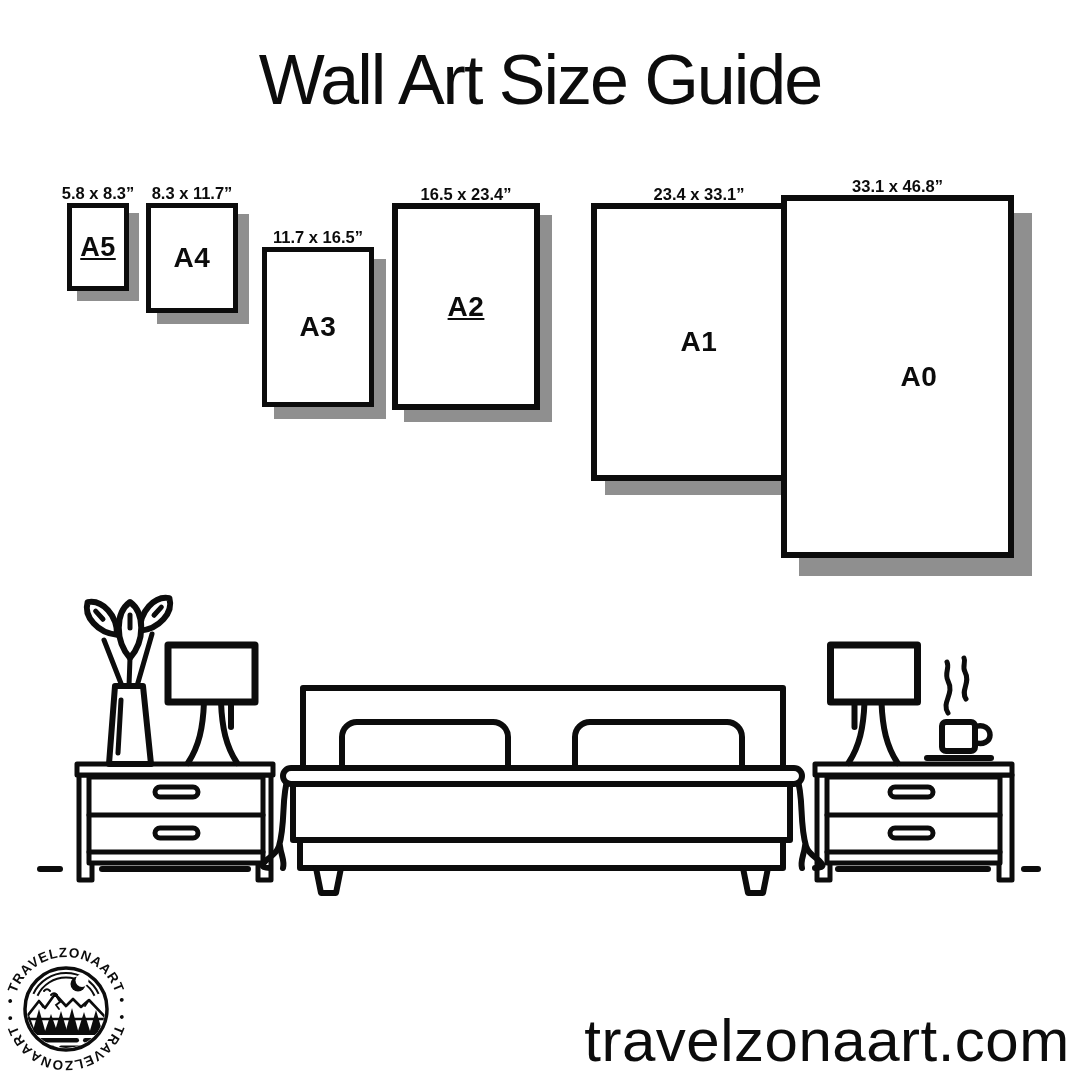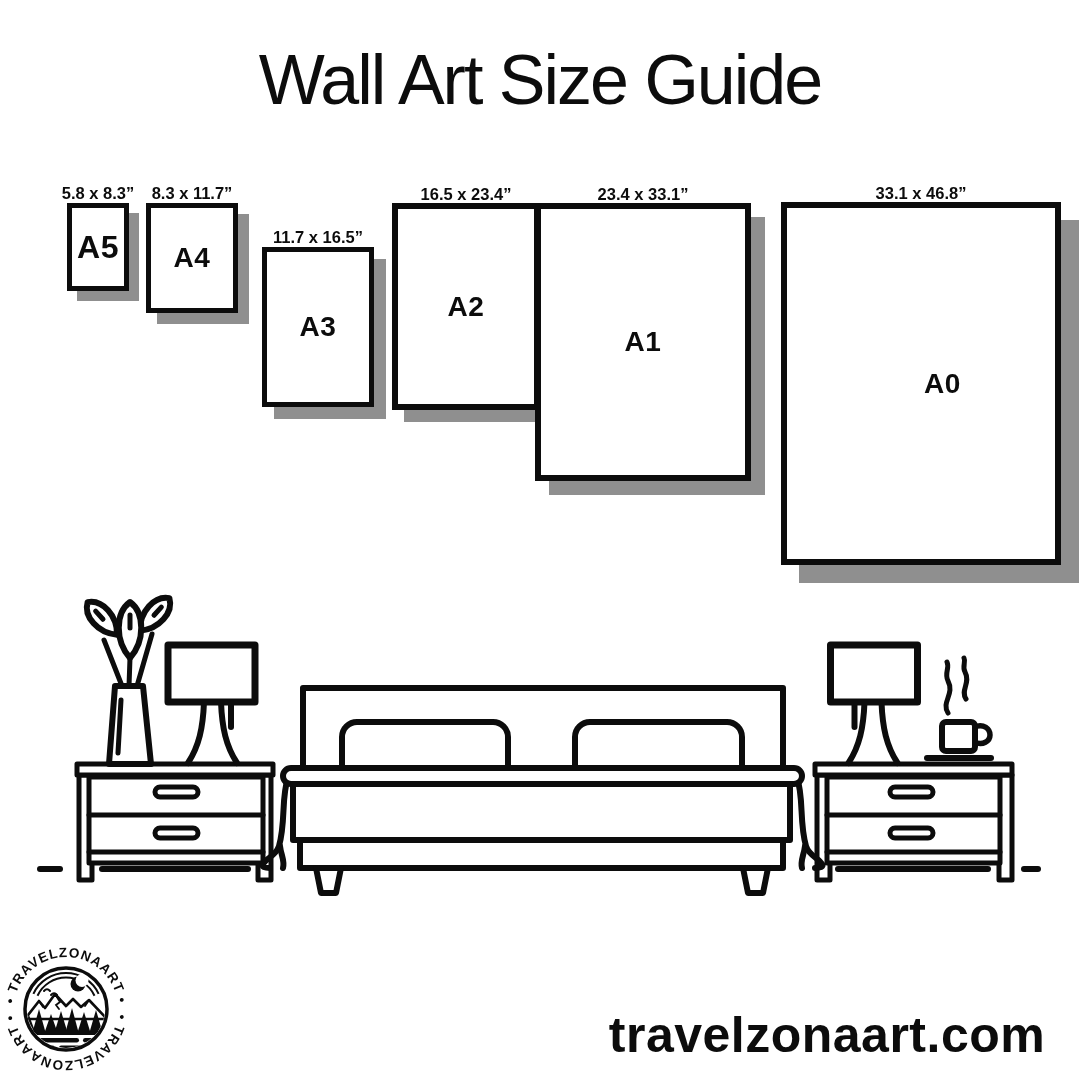--- a/index.html
+++ b/index.html
@@ -19,49 +19,49 @@
   }
   .frame .letter{font-weight:bold;font-size:28px;letter-spacing:0.5px;}
   .dim{
     position:absolute;bottom:100%;left:50%;transform:translateX(-50%);
     margin-bottom:5px;white-space:nowrap;font-weight:bold;font-size:16.5px;
   }
   .scene{position:absolute;left:0;top:0;width:1080px;height:1080px;}
   .logo-svg{position:absolute;left:-1px;top:942px;width:134px;height:134px;}
   .site{
     position:absolute;left:577px;top:1008px;width:500px;text-align:center;
-    font-size:50px;font-weight:bold;letter-spacing:0.5px;line-height:1.1;
+    font-size:60px;font-weight:normal;letter-spacing:0.5px;line-height:1.1;
   }
 </style>
 </head>
 <body>
 
 <div class="title">Wall Art Size Guide</div>
 
-<div class="frame" style="left:67px;top:203px;width:62px;height:88px;box-shadow:10px 10px 0 #8f8f8f;">
+<div class="frame" style="left:67px;top:203px;width:62px;height:88px;box-shadow:10px 10px 0 #8f8f8f;text-decoration:underline;">
   <span class="dim">5.8 x 8.3”</span>
-  <span class="letter" style="font-size:32px">A5</span>
+  <span class="letter" style="font-size:27px">A5</span>
 </div>
 <div class="frame" style="left:146px;top:203px;width:92px;height:110px;box-shadow:11px 11px 0 #8f8f8f;">
   <span class="dim">8.3 x 11.7”</span>
   <span class="letter">A4</span>
 </div>
 <div class="frame" style="left:262px;top:203px;width:112px;height:160px;box-shadow:12px 12px 0 #8f8f8f;margin-top:44px;">
   <span class="dim">11.7 x 16.5”</span>
   <span class="letter">A3</span>
 </div>
-<div class="frame" style="left:392px;top:203px;width:148px;height:207px;border-width:6px;box-shadow:12px 12px 0 #8f8f8f;">
+<div class="frame" style="left:392px;top:203px;width:148px;height:207px;border-width:6px;box-shadow:12px 12px 0 #8f8f8f;text-decoration:underline;">
   <span class="dim">16.5 x 23.4”</span>
   <span class="letter">A2</span>
 </div>
-<div class="frame" style="left:535px;top:203px;width:216px;height:278px;border-width:6px;box-shadow:14px 14px 0 #8f8f8f;">
+<div class="frame" style="left:591px;top:203px;width:216px;height:278px;border-width:6px;box-shadow:14px 14px 0 #8f8f8f;">
   <span class="dim">23.4 x 33.1”</span>
   <span class="letter">A1</span>
 </div>
-<div class="frame" style="left:781px;top:202px;width:280px;height:363px;border-width:6px;box-shadow:18px 18px 0 #8f8f8f;padding-left:43px;">
+<div class="frame" style="left:781px;top:195px;width:233px;height:363px;border-width:6px;box-shadow:18px 18px 0 #8f8f8f;padding-left:43px;">
   <span class="dim">33.1 x 46.8”</span>
   <span class="letter">A0</span>
 </div>
 
 <svg class="scene" viewBox="0 0 1080 1080" xmlns="http://www.w3.org/2000/svg" xmlns:xlink="http://www.w3.org/1999/xlink" fill="none" stroke="#0c0c0c" stroke-linecap="round" stroke-linejoin="round">
 
   <g stroke-width="5">
     <rect x="79" y="775" width="13" height="105" fill="#fff"></rect>
     <rect x="258" y="775" width="13" height="105" fill="#fff"></rect>
     <rect x="89" y="777" width="174" height="86" fill="#fff"></rect>

